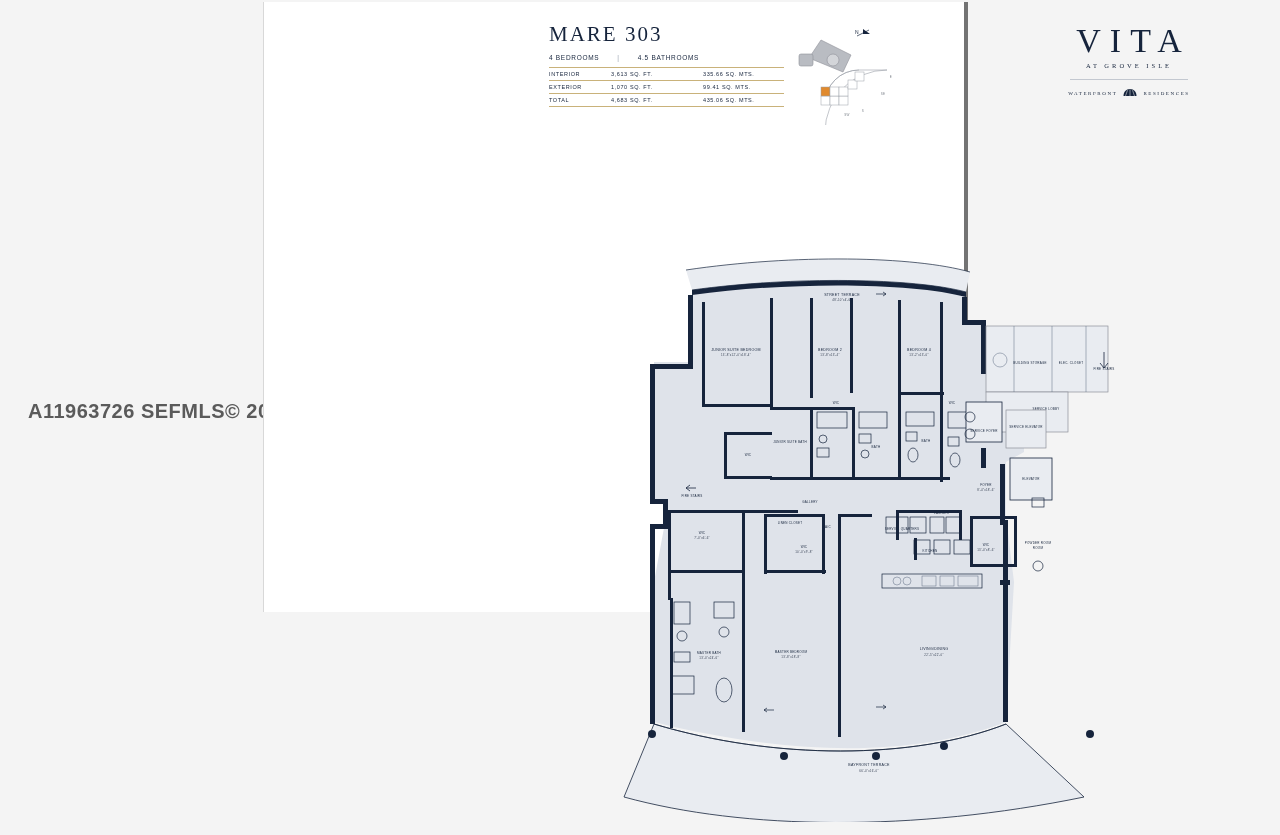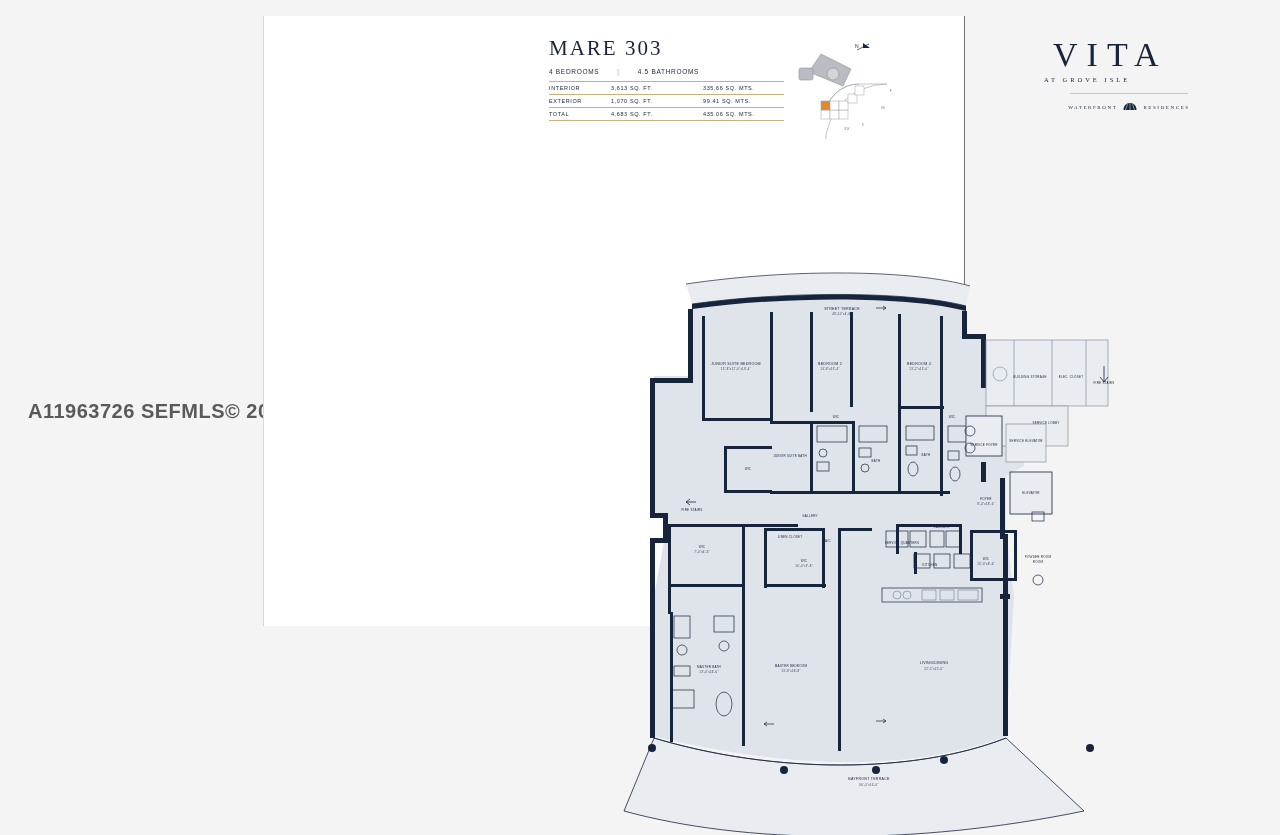--- a/index.html
+++ b/index.html
@@ -3,22 +3,22 @@
 <meta charset="utf-8">
 <style>
   html,body{margin:0;padding:0;}
   body{
     width:1280px;height:835px;background:#ffffff;
     font-family:"Liberation Sans", sans-serif;
     overflow:hidden;position:relative;
   }
   .page{position:absolute;inset:0;background:#f4f4f4;}
   .sheet{
-    position:absolute;left:263px;top:16px;width:700px;height:610px;background:#ffffff;
-    border-left:1px solid #d8d8d8;border-right:1px solid #737373;
+    position:absolute;left:263px;top:2px;width:700px;height:610px;background:#ffffff;
+    border-left:1px solid #d8d8d8;border-right:4px solid #737373;
   }
   .watermark{
     position:absolute;left:28px;top:400px;
     font-family:"Liberation Sans", sans-serif;
     font-size:20px;font-weight:bold;color:#5a5a5a;letter-spacing:.5px;
     white-space:nowrap;
   }
   
   .title-block{position:absolute;left:285px;top:22px;width:235px;}
   .plan-title{
@@ -36,21 +36,21 @@
   .spec-table td{
     font-size:5.5px;letter-spacing:.6px;color:#16243c;padding:3px 0;
   }
   .spec-table td.lbl{width:62px;}
   .spec-table td.sf{width:92px;}
   .spec-table td.sm{width:81px;}
   
   .compass{position:absolute;left:527px;top:18px;width:120px;height:105px;}
   .compass svg{display:block;}
   
-  .logo{position:absolute;left:780px;top:22px;width:170px;}
+  .logo{position:absolute;left:780px;top:22px;width:170px;text-align:center;}
   .logo .vita{
     font-family:"Liberation Serif", serif;font-size:34px;letter-spacing:9px;
     color:#16243c;line-height:1;padding-left:9px;
   }
   .logo .sub{
     font-family:"Liberation Serif", serif;font-size:6.5px;letter-spacing:3px;
     color:#16243c;margin-top:4px;
   }
   .logo .rule{height:1px;background:#c3c8d0;margin:10px 26px 8px 26px;}
   .logo .wf{

